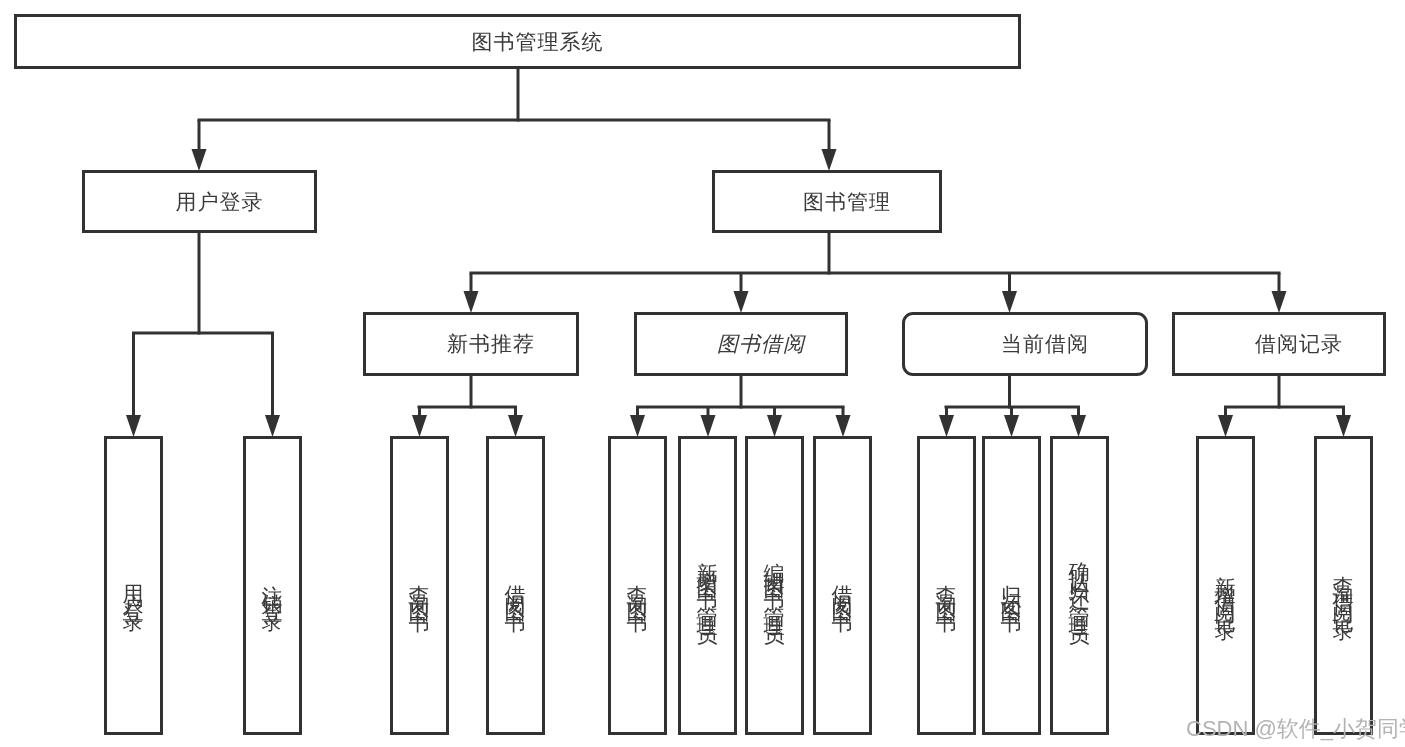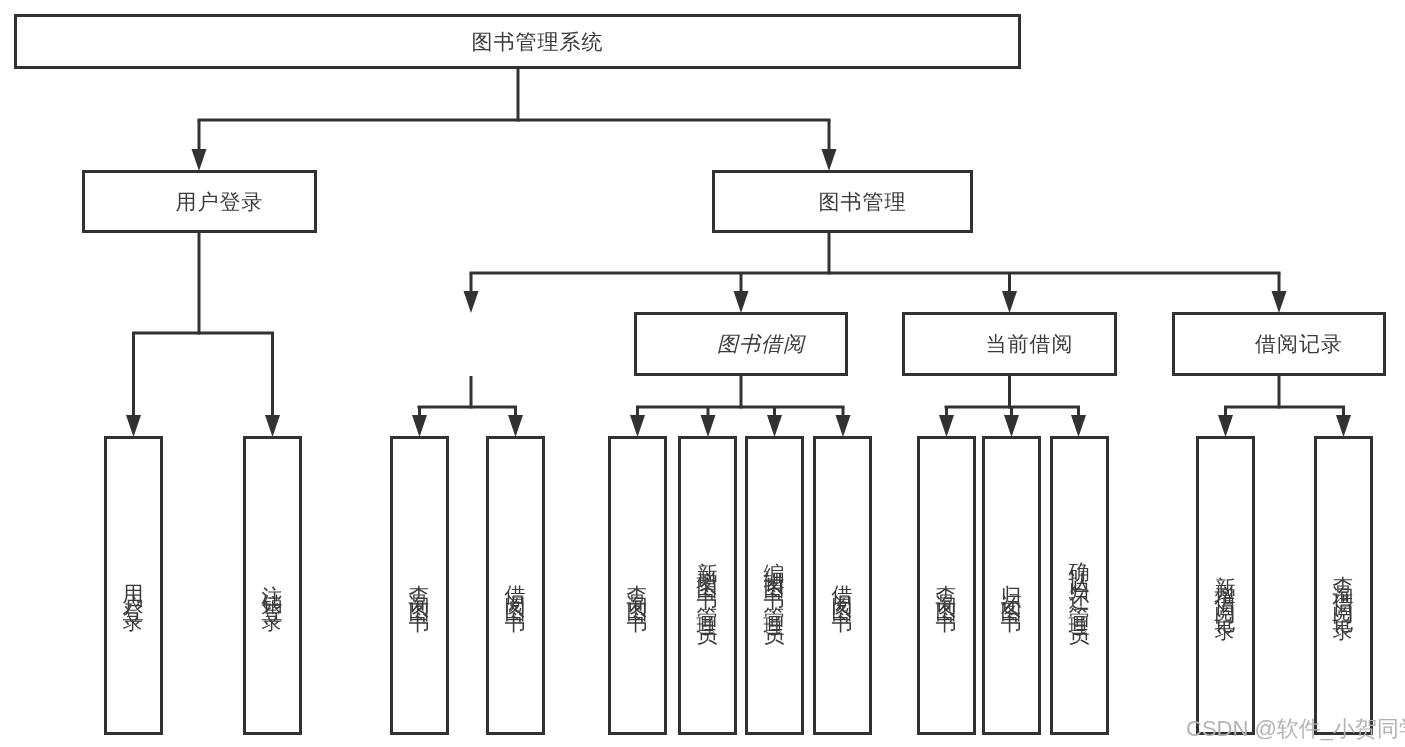--- a/index.html
+++ b/index.html
@@ -24,24 +24,24 @@
     border: 3px solid #323232;
     display: flex;
     align-items: center;
     justify-content: center;
     color: #3a3a3a;
     z-index: 2;
   }
   .hnode { font-size: 21px; letter-spacing: 1px; padding-left: 40px; }
   .root-node  { left: 14px;  top: 14px;  width: 1007px; height: 55px; }
   .l2-a { left: 82px;  top: 170px; width: 235px; height: 63px; }
-  .l2-b { left: 712px; top: 170px; width: 261px; height: 63px; text-align: right; }
+  .l2-b { left: 712px; top: 170px; width: 230px; height: 63px; text-align: right; }
   .l3-a { left: 363px;  top: 312px; width: 216px; height: 64px; }
   .l3-b { left: 634px;  top: 312px; width: 214px; height: 64px; font-style: italic; }
-  .l3-c { left: 902px;  top: 312px; width: 215px; height: 64px; }
+  .l3-c { left: 902px;  top: 312px; width: 246px; height: 64px; border-radius: 11px; }
   .l3-d { left: 1172px; top: 312px; width: 214px; height: 64px; }
   .vnode {
     top: 436px;
     width: 59px;
     height: 299px;
   }
   .vnode .vtext {
     writing-mode: vertical-rl;
     text-orientation: mixed;
     font-size: 21px;
@@ -155,20 +155,23 @@
     <span>图书管理系统</span>
   </div>
 
   <div class="node hnode l2-a">
     <span>用户登录</span>
   </div>
   <div class="node hnode l2-b">
     <span>图书管理</span>
   </div>
 
+  <div class="node hnode l3-a">
+    <span>新书推荐</span>
+  </div>
   <div class="node hnode l3-b">
     <span>图书借阅</span>
   </div>
   <div class="node hnode l3-c">
     <span>当前借阅</span>
   </div>
   <div class="node hnode l3-d">
     <span>借阅记录</span>
   </div>
 

